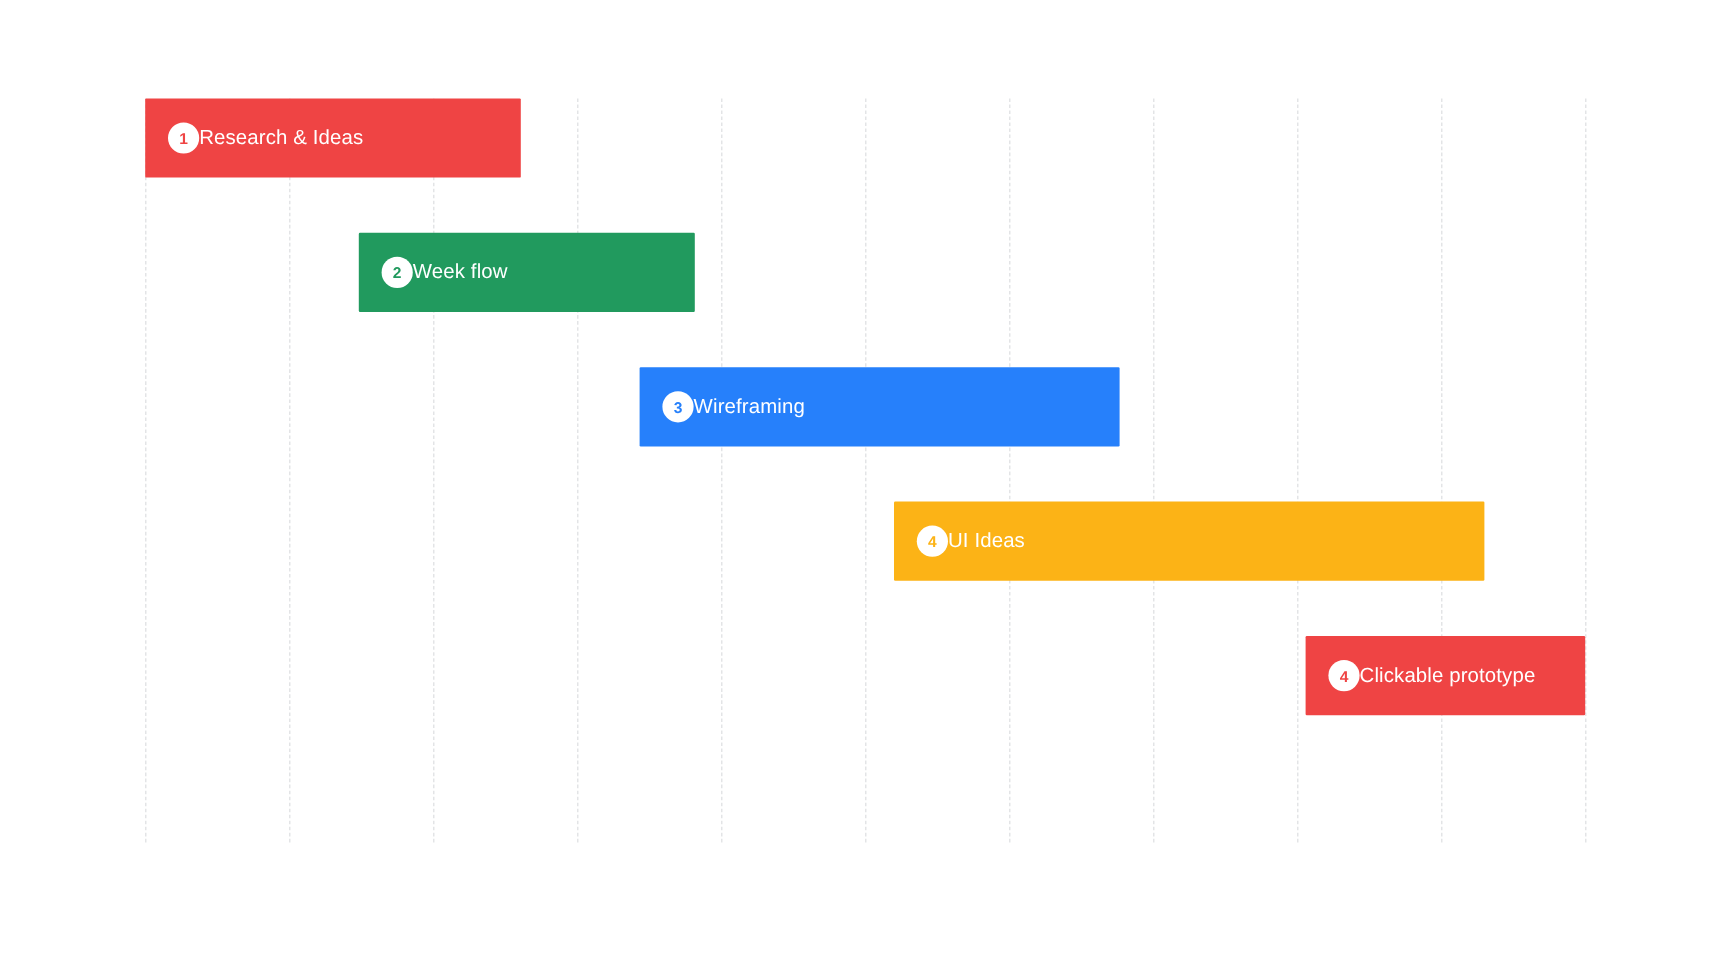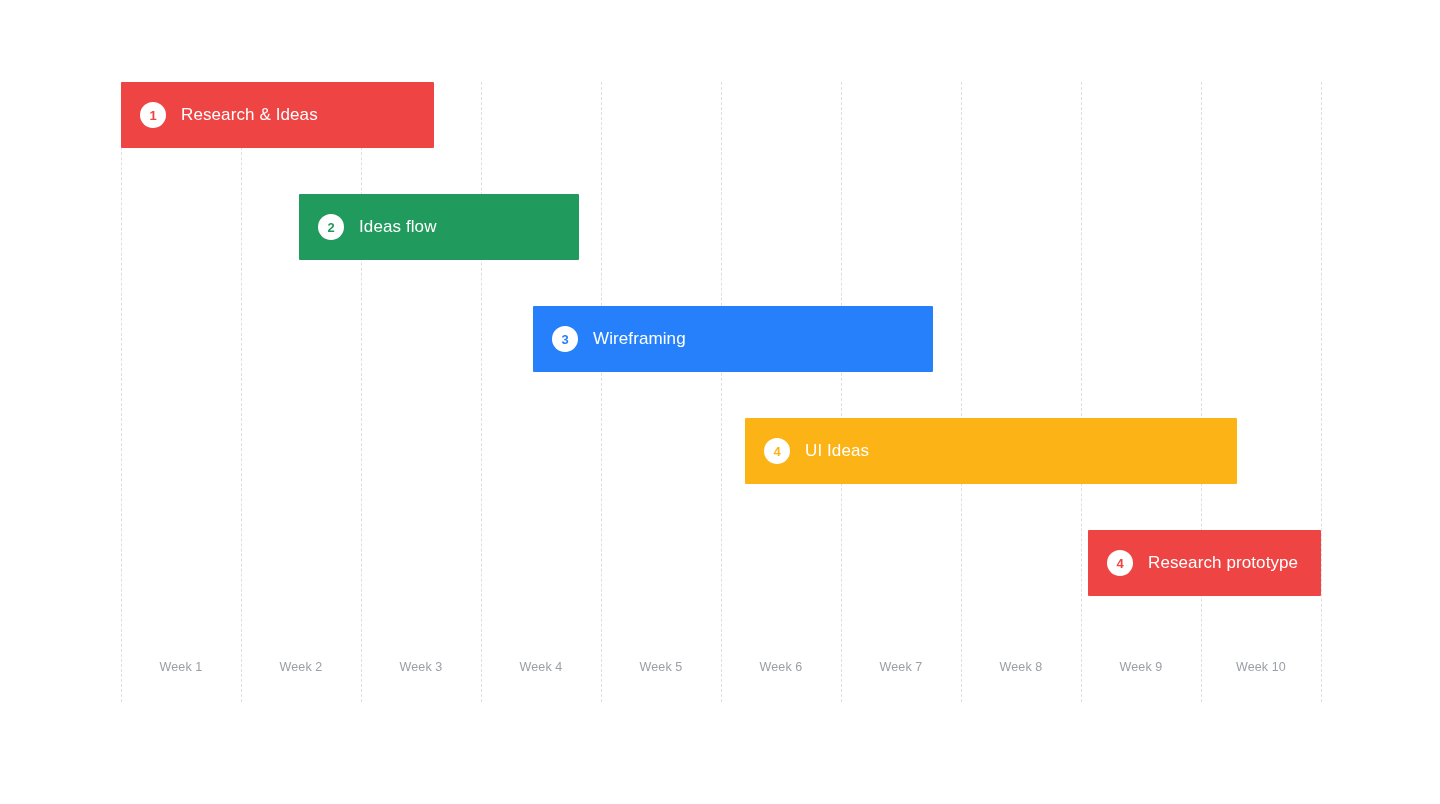--- a/index.html
+++ b/index.html
@@ -62,21 +62,20 @@
     background: #ffffff;
     display: flex;
     align-items: center;
     justify-content: center;
     font-size: 13px;
     font-weight: 700;
     line-height: 1;
   }
 
   .bar-label {
-    margin-left: 15px;
     color: #ffffff;
     font-size: 17px;
     font-weight: 400;
     letter-spacing: 0.1px;
     white-space: nowrap;
   }
 
   
   .axis-layer {
     position: absolute;
@@ -116,42 +115,30 @@
       <div class="grid-line" style="left: 1200px; border-left-color: rgb(220, 222, 224);"></div>
     </div>
 
   <div class="bars-layer">
       <div class="gantt-bar" style="left: 121px; top: 82px; width: 313px; background: rgb(239, 68, 68);">
         <div class="bar-badge" style="color: rgb(239, 68, 68);">1</div>
         <div class="bar-label">Research &amp; Ideas</div>
       </div>
       <div class="gantt-bar" style="left: 299px; top: 194px; width: 280px; background: rgb(33, 154, 94);">
         <div class="bar-badge" style="color: rgb(33, 154, 94);">2</div>
-        <div class="bar-label">Ideas flow</div>
+        <div class="bar-label">Week flow</div>
       </div>
       <div class="gantt-bar" style="left: 533px; top: 306px; width: 400px; background: rgb(38, 128, 251);">
         <div class="bar-badge" style="color: rgb(38, 128, 251);">3</div>
         <div class="bar-label">Wireframing</div>
       </div>
       <div class="gantt-bar" style="left: 745px; top: 418px; width: 492px; background: rgb(252, 179, 22);">
         <div class="bar-badge" style="color: rgb(252, 179, 22);">4</div>
         <div class="bar-label">UI Ideas</div>
       </div>
       <div class="gantt-bar" style="left: 1088px; top: 530px; width: 233px; background: rgb(239, 68, 68);">
         <div class="bar-badge" style="color: rgb(239, 68, 68);">4</div>
-        <div class="bar-label">Research prototype</div>
+        <div class="bar-label">Clickable prototype</div>
       </div>
     </div>
 
-  <div class="axis-layer">
-      <div class="axis-tick" style="left: 0px; color: rgb(154, 160, 166);">Week 1</div>
-      <div class="axis-tick" style="left: 120px; color: rgb(154, 160, 166);">Week 2</div>
-      <div class="axis-tick" style="left: 240px; color: rgb(154, 160, 166);">Week 3</div>
-      <div class="axis-tick" style="left: 360px; color: rgb(154, 160, 166);">Week 4</div>
-      <div class="axis-tick" style="left: 480px; color: rgb(154, 160, 166);">Week 5</div>
-      <div class="axis-tick" style="left: 600px; color: rgb(154, 160, 166);">Week 6</div>
-      <div class="axis-tick" style="left: 720px; color: rgb(154, 160, 166);">Week 7</div>
-      <div class="axis-tick" style="left: 840px; color: rgb(154, 160, 166);">Week 8</div>
-      <div class="axis-tick" style="left: 960px; color: rgb(154, 160, 166);">Week 9</div>
-      <div class="axis-tick" style="left: 1080px; color: rgb(154, 160, 166);">Week 10</div>
-    </div>
 
 </div>
 
 </body></html>

